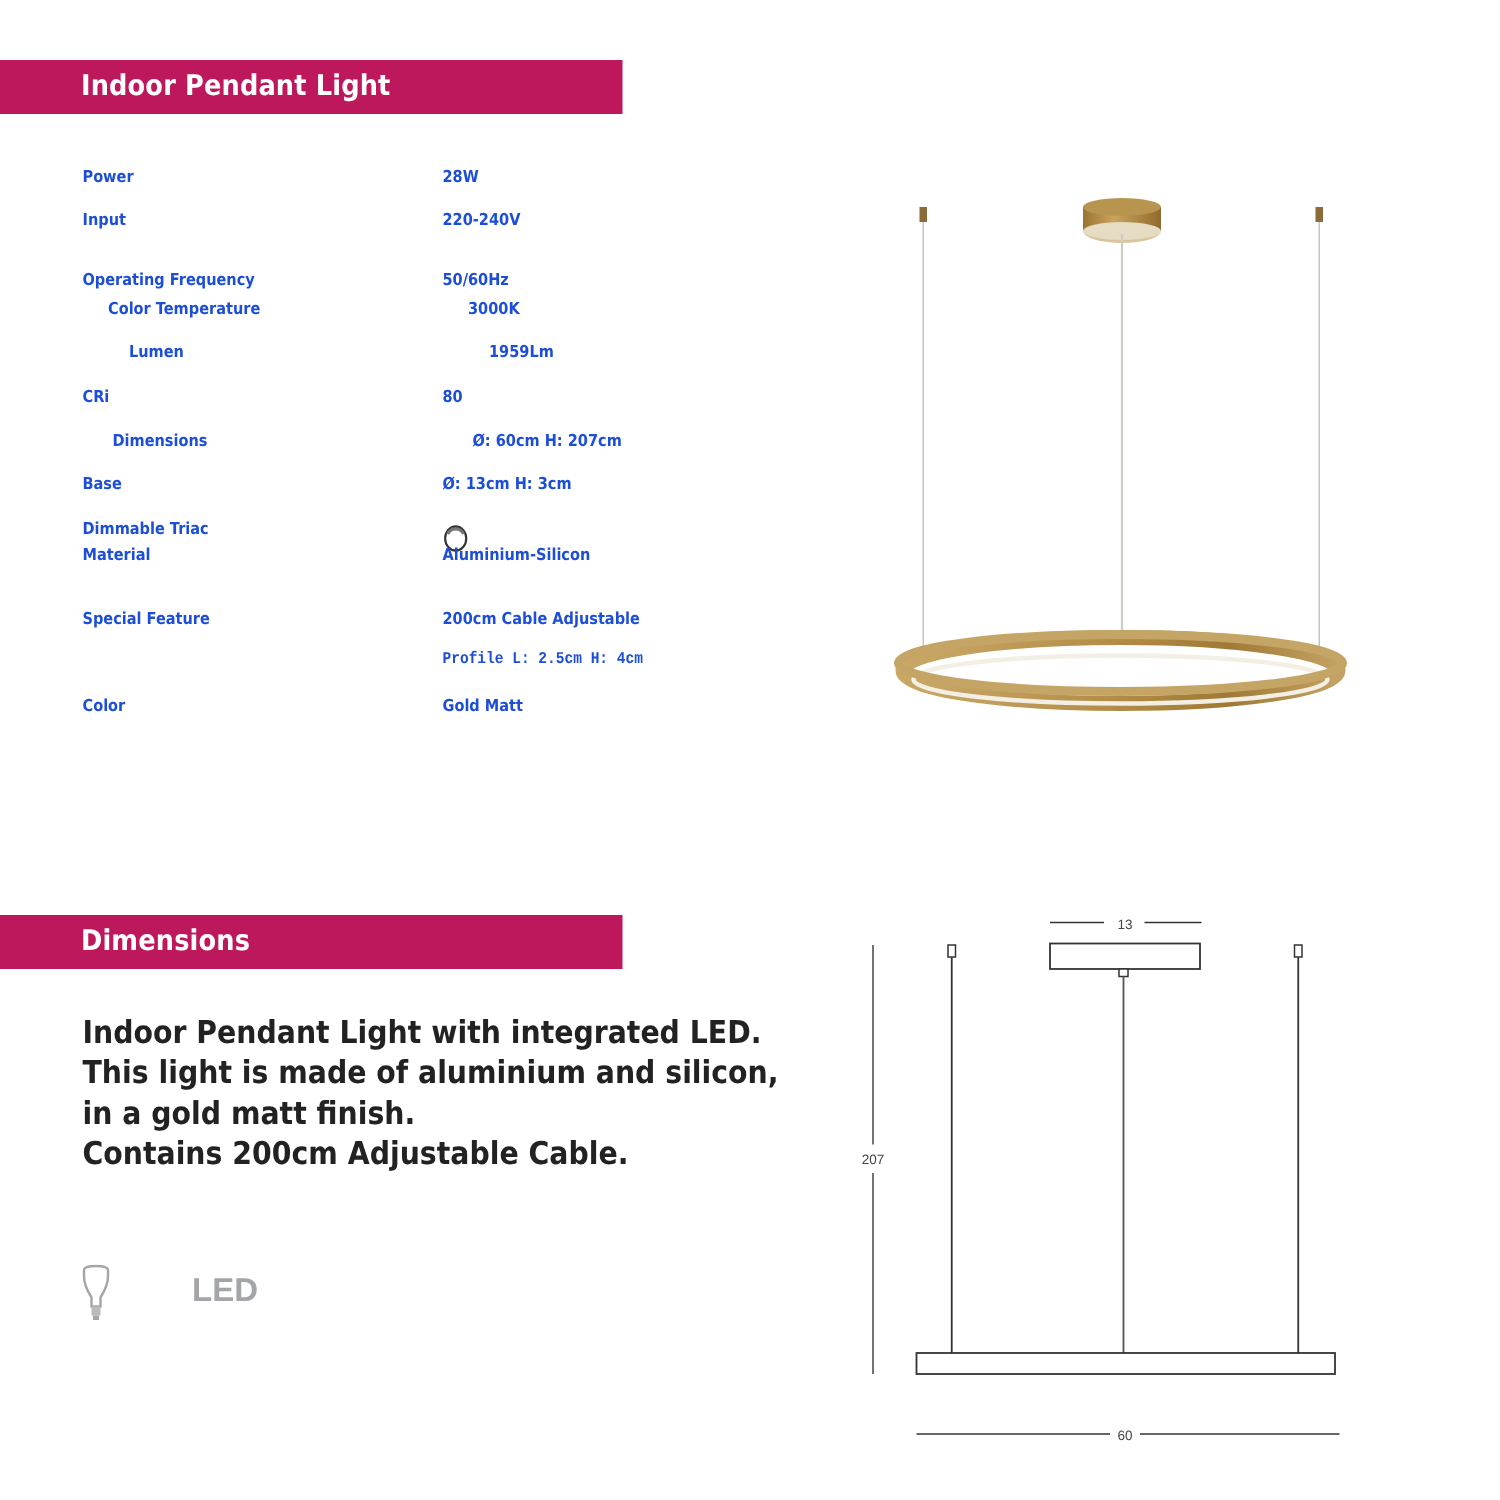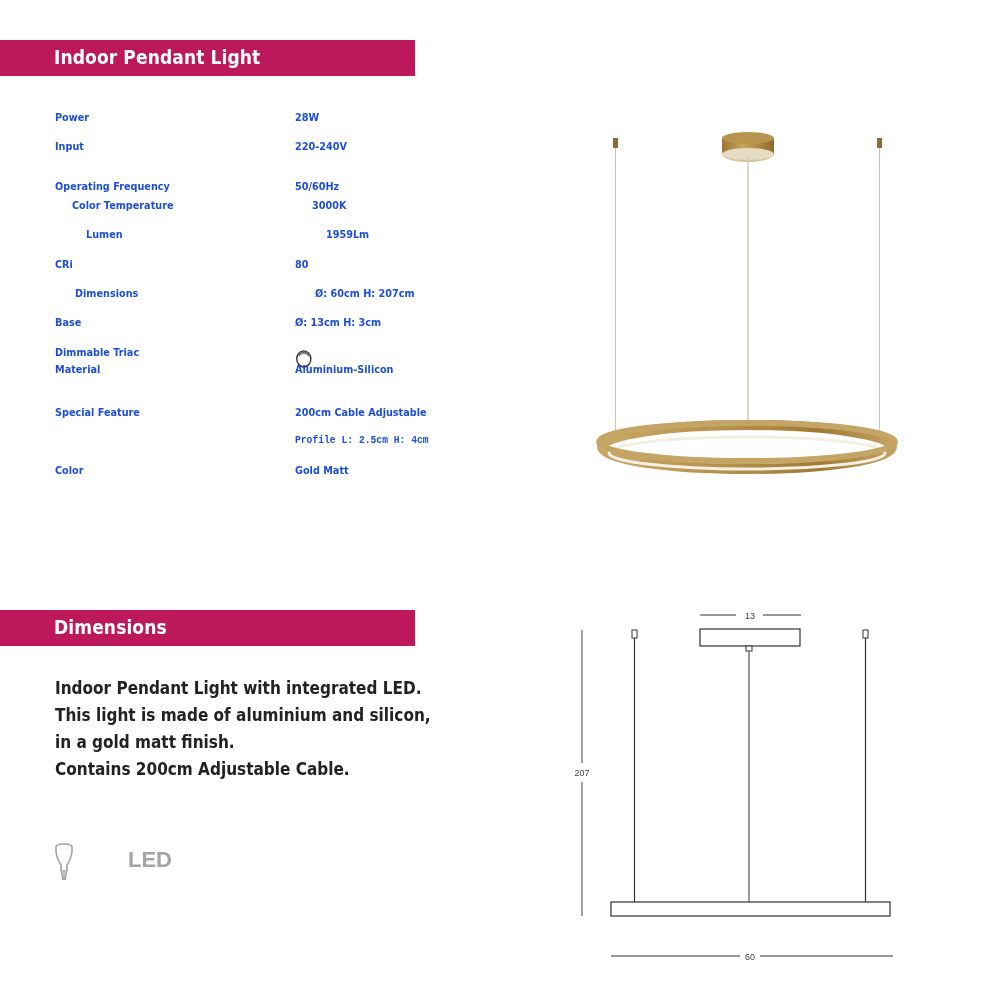--- a/index.html
+++ b/index.html
@@ -5,21 +5,21 @@
     html, body { margin:0; padding:0; }
     body { width:1000px; height:1000px; background:#ffffff; position:relative; overflow:hidden;
            font-family: "DejaVu Sans", sans-serif; color:#222; }
     .section-bar { position:absolute; left:0; width:415px; height:36px; background:#be185d; }
     .section-bar span { position:absolute; left:54px; top:6px; font-size:19px; color:#ffffff;
            font-family:"DejaVu Sans Condensed","DejaVu Sans", sans-serif; font-weight:600; letter-spacing:0.1px; }
     .spec-row { position:absolute; left:55px; height:24px; font-size:11px; font-weight:600;
            font-family:"DejaVu Sans", sans-serif; color:#1d4ed8; width:500px; transform-origin:left; }
     .spec-row .lbl { position:absolute; left:0; top:0; white-space:nowrap; transform:scaleX(0.88); transform-origin:left; }
     .spec-row .val { position:absolute; left:240px; top:0; white-space:nowrap; transform:scaleX(0.88); transform-origin:left; }
-    .desc { position:absolute; left:55px; top:675px; font-size:17px; font-weight:600; line-height:27px; color:#222; }
+    .desc { position:absolute; left:55px; top:675px; font-size:21px; font-weight:600; line-height:27px; color:#222; }
     .desc div { white-space:nowrap; transform:scaleX(0.9); transform-origin:left; }
     .led { position:absolute; left:52px; top:843px; }
     .led-text { position:absolute; left:28px; top:4px; font-size:22px; font-weight:700; color:#a3a5a8; font-family:"Liberation Sans", sans-serif;margin-left:48px; }
     svg { position:absolute; }
     .dim-label { font-family:"Liberation Sans", sans-serif; font-size:9px; fill:#444; }
   </style>
 </head>
 <body>
 
 <div class="section-bar" style="top:40px;">

